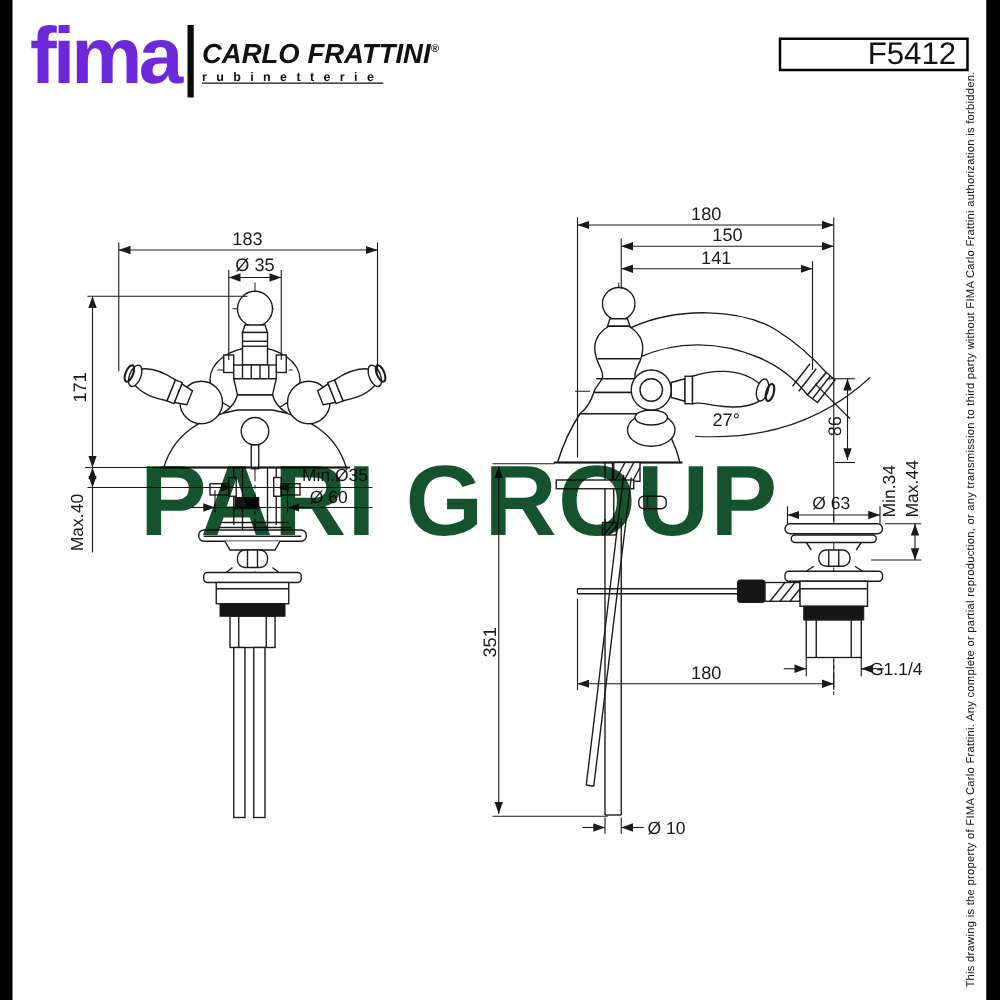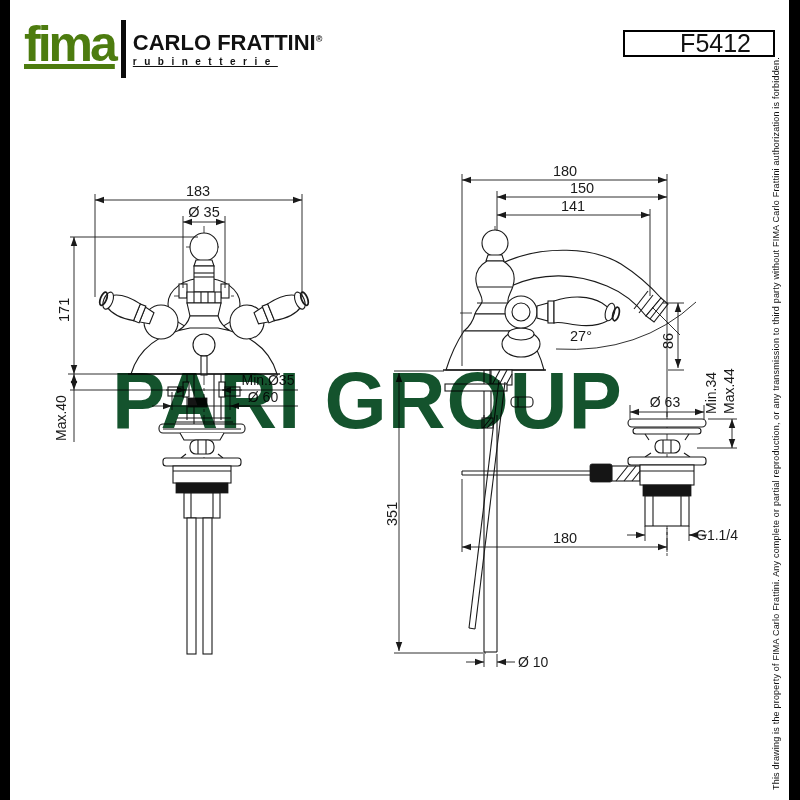--- a/index.html
+++ b/index.html
@@ -4,28 +4,28 @@
 <style>
   html,body{margin:0;padding:0;background:#e8e8e8;}
   .page{position:relative;width:800px;height:800px;background:#ffffff;overflow:hidden;
         font-family:"Liberation Sans",sans-serif;color:#111;}
   .bar{position:absolute;top:0;height:800px;background:#000;}
   .bar.left{left:0;width:10px;}
   .bar.right{right:0;width:11px;}
 
   
   .logo{position:absolute;top:16px;left:24px;display:flex;align-items:flex-start;}
-  .fima{font-size:50px;font-weight:bold;letter-spacing:-3px;line-height:56px;color:#4d7c0f;text-decoration:underline;}
+  .fima{font-size:64px;font-weight:bold;letter-spacing:-3px;line-height:56px;color:#6d28d9;}
   .logo-divider{width:5px;height:58px;background:#0a0a0a;margin:4px 3px 0 6px;}
   .brand-right{margin-top:13px;margin-left:4px;}
-  .brand-name{font-size:22px;font-weight:bold;white-space:nowrap;transform:scaleX(0.95);transform-origin:left;line-height:20px;}
+  .brand-name{font-size:22px;font-weight:bold;white-space:nowrap;transform:scaleX(0.95);transform-origin:left;line-height:20px;font-style:italic;}
   .brand-name sup{font-size:9px;}
   .brand-tagline{font-size:10px;font-weight:bold;letter-spacing:7.5px;margin-top:2px;white-space:nowrap;text-decoration:underline;}
   .code-box{position:absolute;left:623px;top:30px;width:152px;height:27px;border:2px solid #000;
-            box-sizing:border-box;text-align:right;font-size:25px;line-height:23px;padding-right:22px;}
+            box-sizing:border-box;text-align:right;font-size:25px;line-height:23px;padding-right:8px;}
 
   
   .watermark{position:absolute;left:112px;top:361px;font-size:80px;font-weight:bold;
              letter-spacing:1px;white-space:nowrap;color:#14532d;mix-blend-mode:multiply;
              z-index:5;pointer-events:none;line-height:80px;}
 
   
   .side-note{position:absolute;right:19px;bottom:10px;writing-mode:vertical-rl;
              transform:rotate(180deg);font-size:9px;color:#111;letter-spacing:0.2px;
              white-space:nowrap;z-index:6;}

